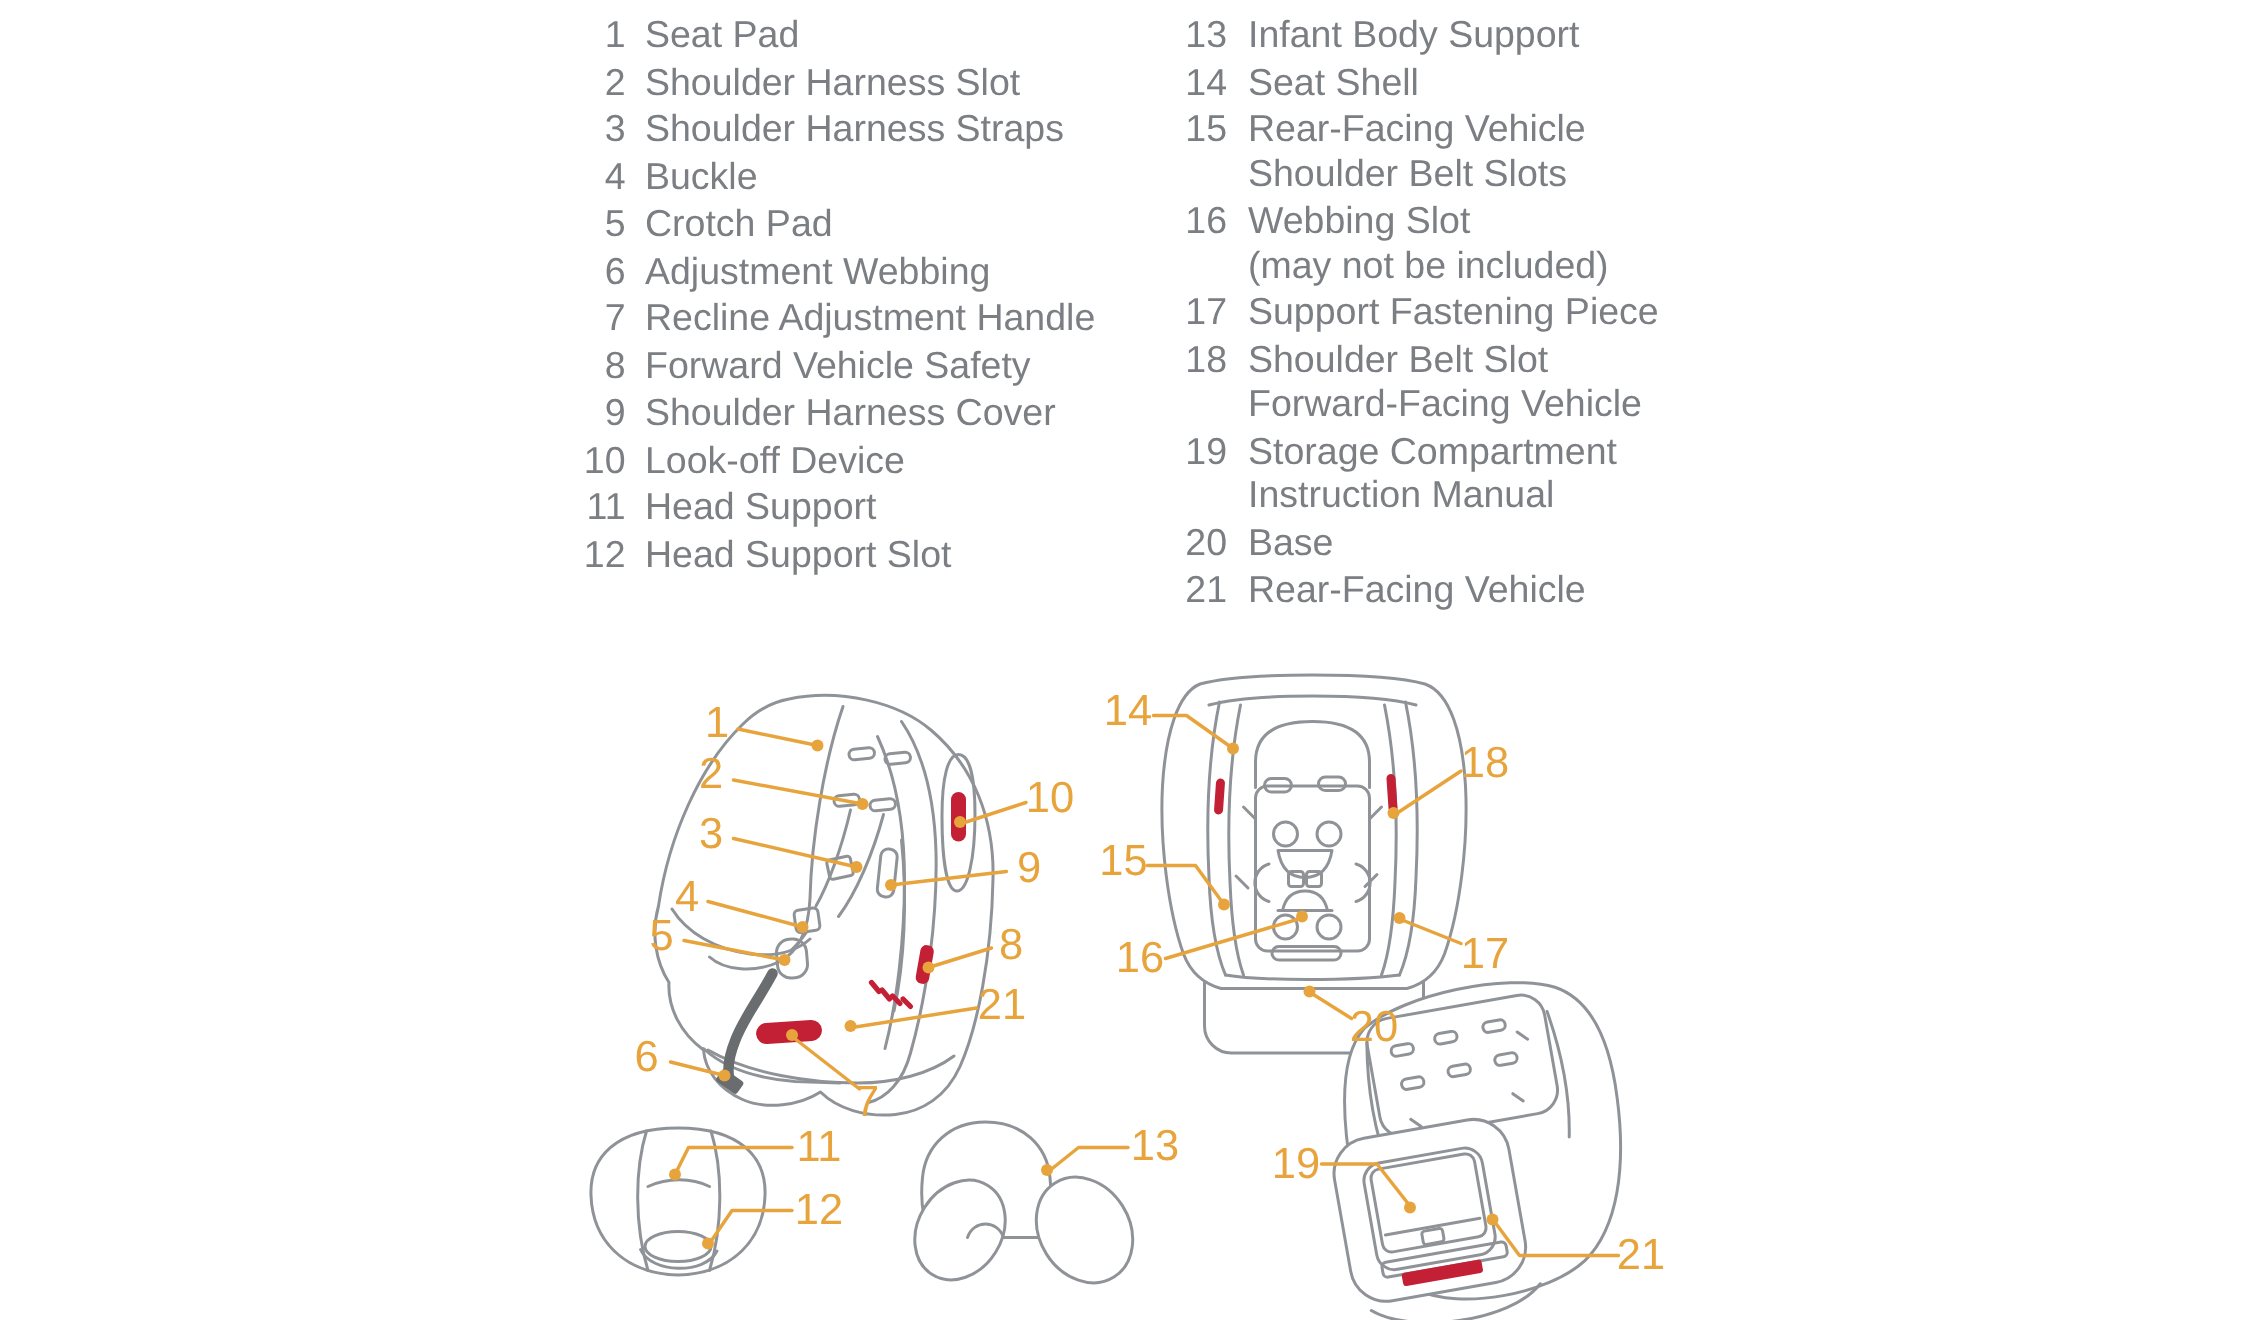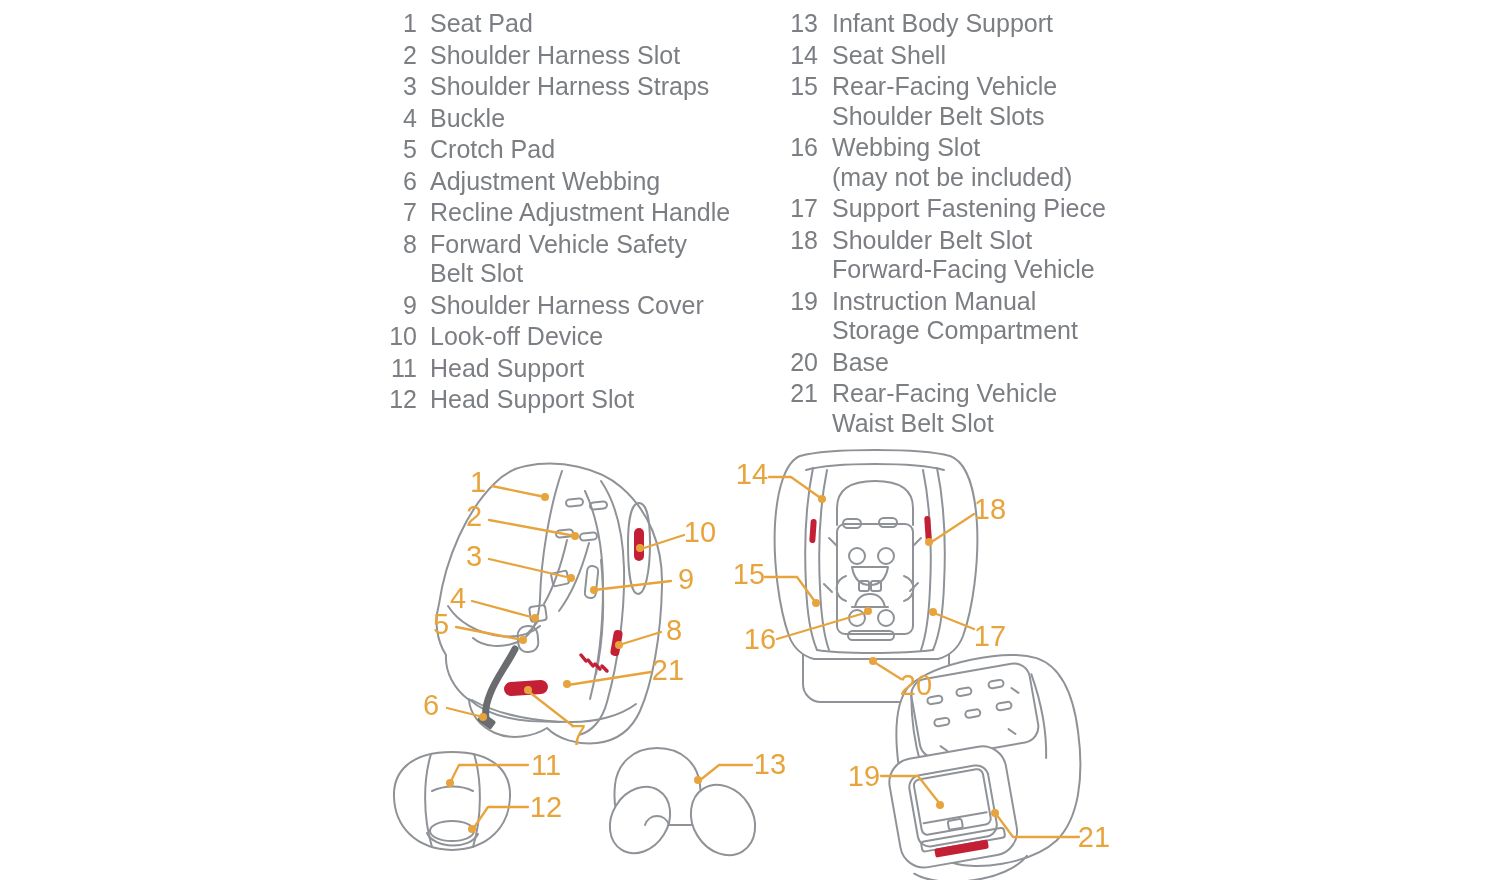--- a/index.html
+++ b/index.html
@@ -69,21 +69,20 @@
     <div class="li">
         <span class="num">7</span>
         <span class="lab">
           <span class="ln">Recline Adjustment Handle</span>
         </span>
       </div>
     <div class="li">
         <span class="num">8</span>
         <span class="lab">
           <span class="ln">Forward Vehicle Safety</span>
-          <span class="ln">Belt Slot</span>
         </span>
       </div>
     <div class="li">
         <span class="num">9</span>
         <span class="lab">
           <span class="ln">Shoulder Harness Cover</span>
         </span>
       </div>
     <div class="li">
         <span class="num">10</span>
@@ -141,35 +140,34 @@
     <div class="li">
         <span class="num">18</span>
         <span class="lab">
           <span class="ln">Shoulder Belt Slot</span>
           <span class="ln">Forward-Facing Vehicle</span>
         </span>
       </div>
     <div class="li">
         <span class="num">19</span>
         <span class="lab">
+          <span class="ln">Storage Compartment</span>
           <span class="ln">Instruction Manual</span>
-          <span class="ln">Storage Compartment</span>
         </span>
       </div>
     <div class="li">
         <span class="num">20</span>
         <span class="lab">
           <span class="ln">Base</span>
         </span>
       </div>
     <div class="li">
         <span class="num">21</span>
         <span class="lab">
           <span class="ln">Rear-Facing Vehicle</span>
-          <span class="ln">Waist Belt Slot</span>
         </span>
       </div>
   </div>
 
   <svg class="diagram" width="1500" height="880" viewBox="0 0 1500 880">
 
     <g>
       <path class="artf" d="M526,466 C560,459 599,468 621,487 C649,511 663,546 662,586 C661,637 652,684 640,711 C631,731 615,741 597,743 C577,745 558,739 547,728 C533,737 511,740 495,733 C479,726 470,713 469,700 C454,689 445,672 446,655 C437,641 434,622 439,604 C446,557 467,510 495,483 C505,473 515,468 526,466 Z"></path>
       <path class="art" d="M562,471 C549,509 541,560 540,599 C539,620 533,634 520,641 C503,649 483,647 473,638"></path>
       <path class="art" d="M448,606 C458,622 477,633 500,636 C517,638 531,634 540,626"></path>

